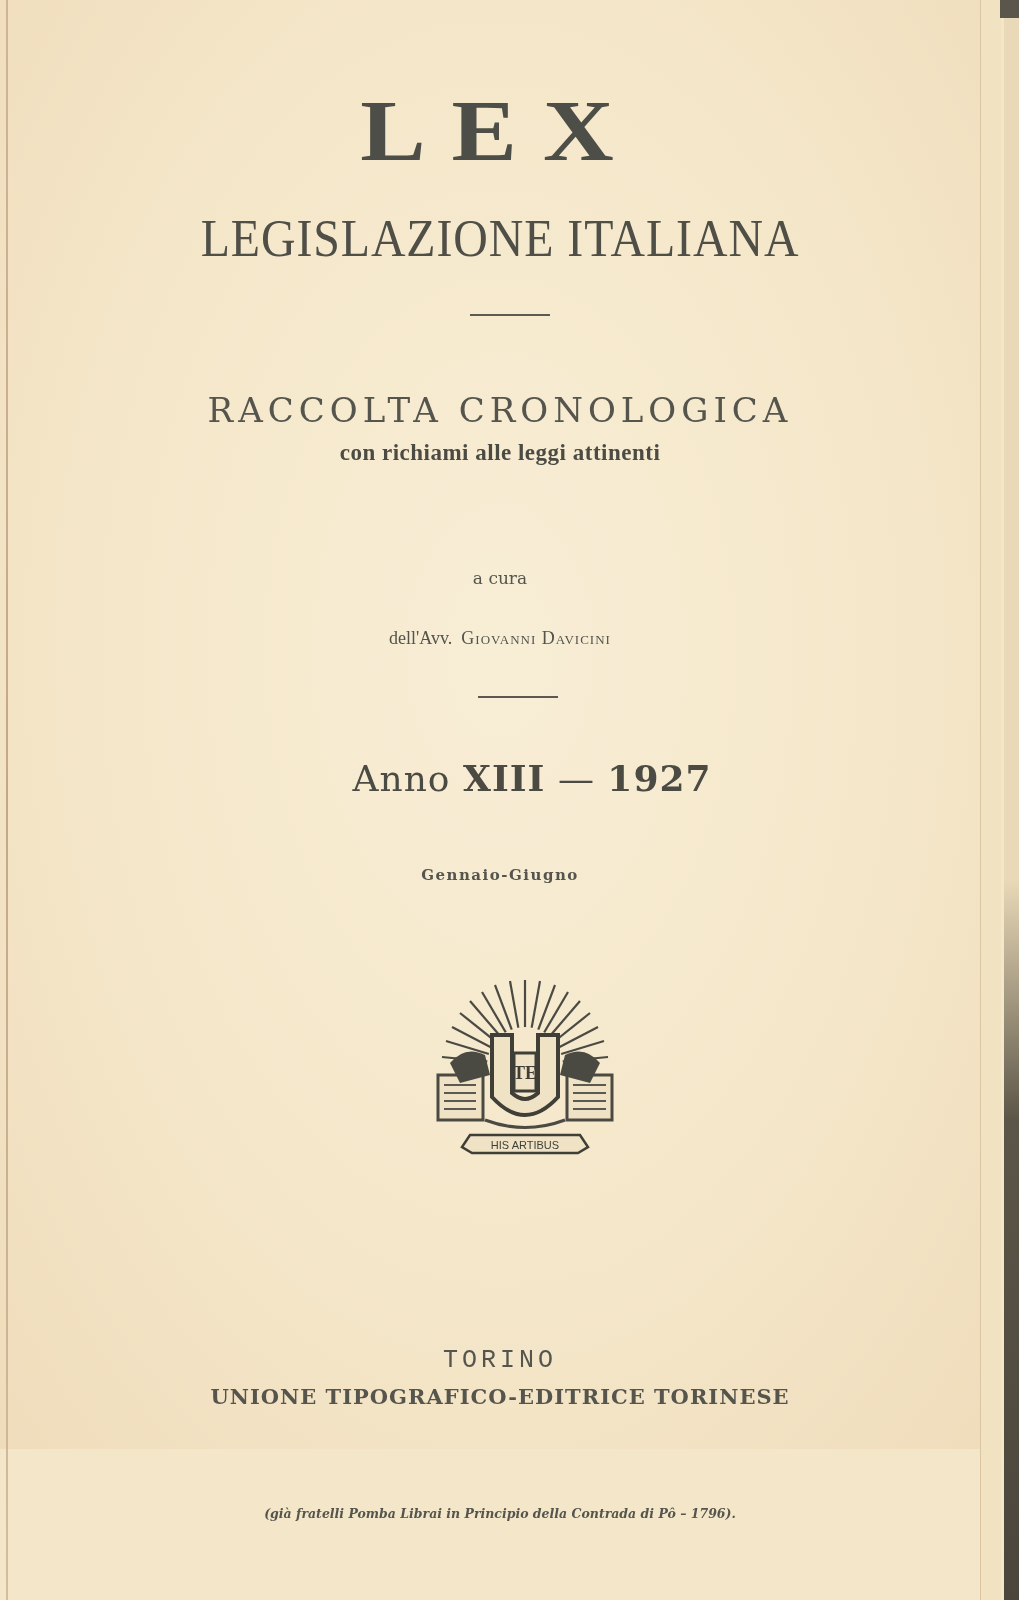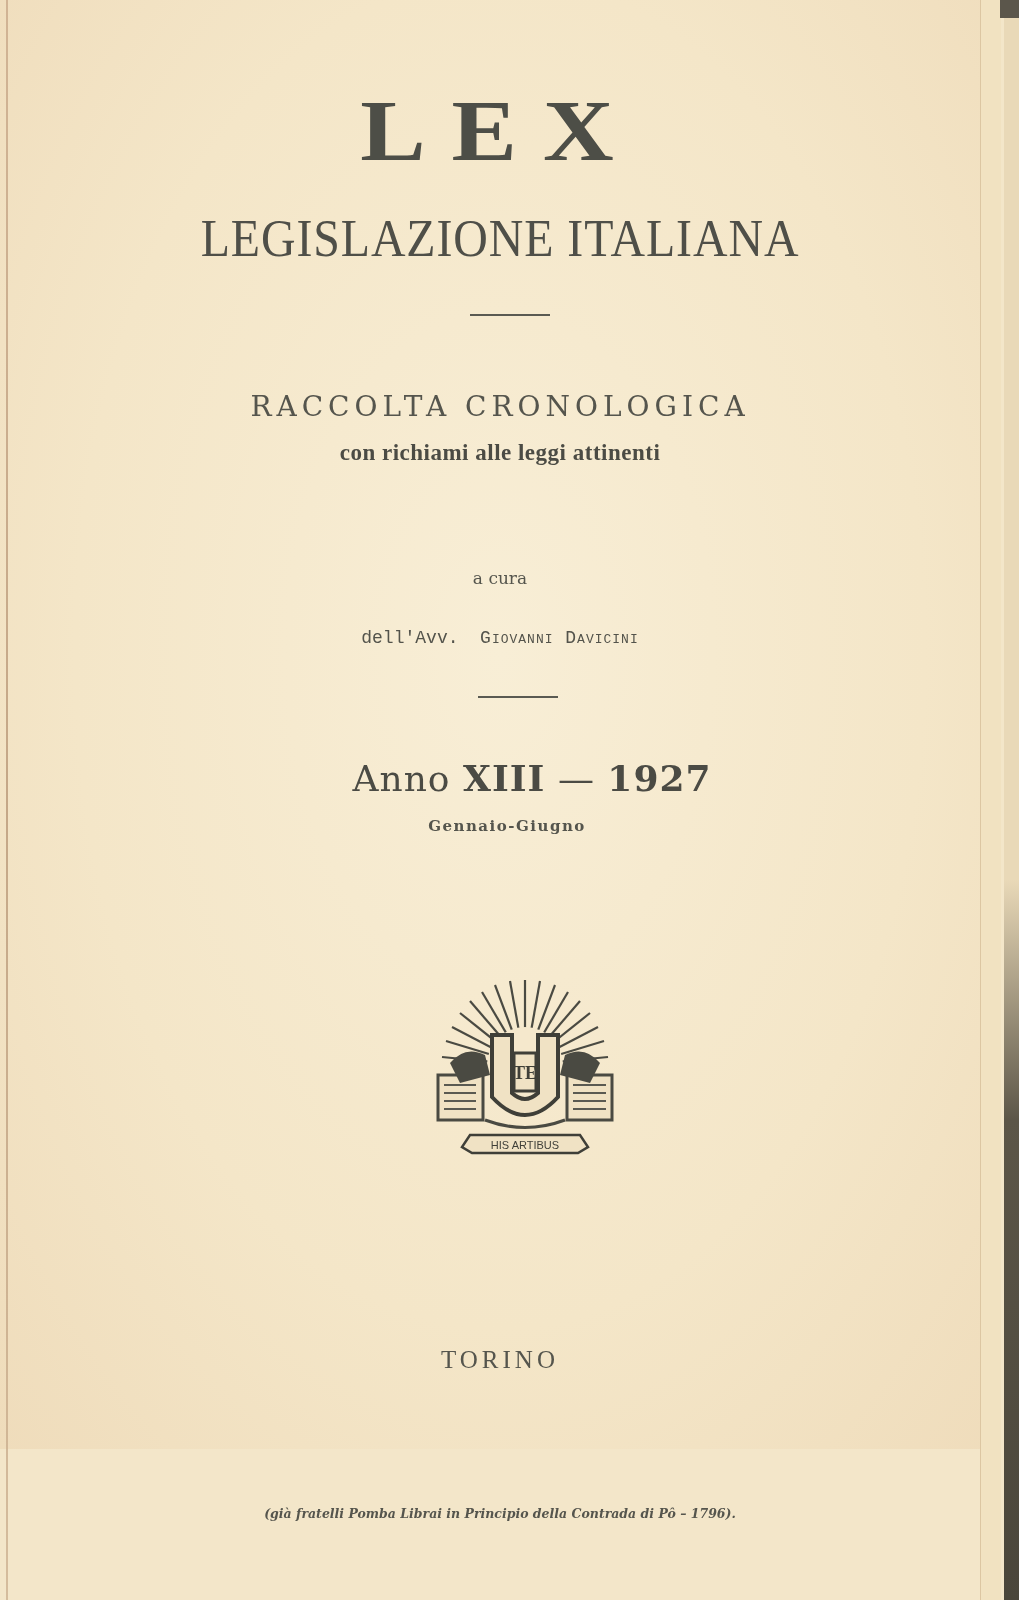--- a/index.html
+++ b/index.html
@@ -36,51 +36,51 @@
     font-size: 98px; letter-spacing: 26px; color: #4d4e47; line-height: 1;
     transform: scaleY(0.88); transform-origin: top center;
   }
   .leg {
     top: 213px; font-family: "Liberation Serif", serif; font-size: 52px;
     letter-spacing: 1px; color: #4f4f48; line-height: 1;
     transform: scaleX(0.92); transform-origin: center;
   }
   .rule { position: absolute; height: 2px; background: #5a5a52; }
   .rac {
-    top: 393px; font-family: "DejaVu Serif", serif; font-size: 28px;
+    top: 393px; font-family: "DejaVu Serif", serif; font-size: 34px;
     letter-spacing: 5px; color: #55554d; line-height: 1;
   }
   .con {
     top: 440px; font-family: "Liberation Serif", serif; font-weight: bold;
     font-size: 23px; letter-spacing: 0.5px; color: #4b4b44;
   }
   .ric {
     top: 522px; font-family: "DejaVu Serif", serif; font-weight: bold;
     font-size: 19px; letter-spacing: 2px; color: #4f4f48;
   }
   .acu {
     top: 568px; font-family: "DejaVu Serif", serif; font-size: 17px; color: #55554d;
   }
   .dav {
-    top: 628px; font-family: Liberation Mono, monospace; font-size: 18px; color: #53534b;
+    top: 628px; font-family: Liberation Serif, serif; font-size: 18px; color: #53534b;
   }
   .dav .sc { font-variant: small-caps; letter-spacing: 1px; }
   .anno {
     top: 757px; font-family: "DejaVu Serif", serif; font-size: 36px; color: #4b4b44;
     letter-spacing: 1px;
     margin-left: 32px;
   }
   .anno b { font-weight: bold; }
   .gen {
-    top: 817px; font-family: "DejaVu Serif", serif; font-weight: bold;
-    font-size: 15px; letter-spacing: 1.5px; color: #55554d; margin-left: 7px;
+    top: 866px; font-family: "DejaVu Serif", serif; font-weight: bold;
+    font-size: 15px; letter-spacing: 1.5px; color: #55554d;
   }
   .emblem { position: absolute; left: 430px; top: 975px; width: 190px; height: 185px; }
   .tor {
-    top: 1346px; font-family: Liberation Serif, serif; font-size: 25px;
+    top: 1346px; font-family: Liberation Mono, monospace; font-size: 25px;
     letter-spacing: 4px; color: #55554d;
   }
   .uni {
     top: 1384px; font-family: "DejaVu Serif", serif; font-weight: bold;
     font-size: 21px; letter-spacing: 1px; color: #55554d;
   }
   .gia {
     top: 1506px; font-family: "DejaVu Serif", serif; font-style: italic; font-weight: bold;
     font-size: 12.5px; color: #55554d;
   }
@@ -155,18 +155,19 @@
     <path d="M62 60 L82 60 L82 118 Q95 130 108 118 L108 60 L128 60 L128 122 Q95 158 62 122 Z" fill="#f0e2c4" stroke="#3f3f38" stroke-width="4"></path>
     <rect x="84" y="78" width="22" height="38" fill="#f0e2c4" stroke="#3f3f38" stroke-width="3"></rect>
     <text x="95" y="104" font-family="Liberation Serif, serif" font-size="18" font-weight="bold" text-anchor="middle" fill="#3f3f38">TE</text>
 
     <path d="M40 160 L150 160 L158 172 L148 178 L42 178 L32 172 Z" fill="#f0e2c4" stroke="#3f3f38" stroke-width="2.5"></path>
     <text x="95" y="174" font-family="Liberation Sans, sans-serif" font-size="11" text-anchor="middle" fill="#3f3f38">HIS ARTIBUS</text>
     <path d="M55 145 Q95 160 135 145" stroke="#4a4a42" stroke-width="3" fill="none"></path>
   </svg>
 
   <div class="t tor">TORINO</div>
+  <div class="t uni">UNIONE TIPOGRAFICO-EDITRICE TORINESE</div>
   <div class="t gia">(già fratelli Pomba Librai in Principio della Contrada di Pô – 1796).</div>
 
   <div class="right-fold"></div>
 </div>
 <div class="right-dark"></div>
 <div class="top-dark"></div>
 
 </body></html>

